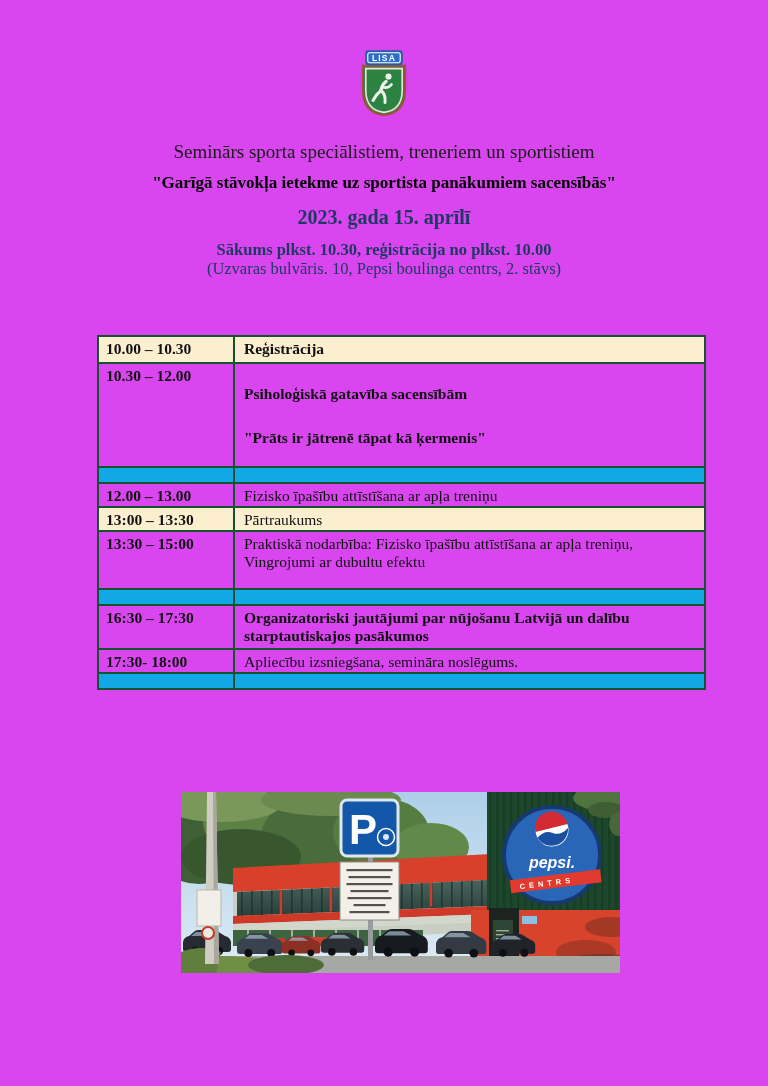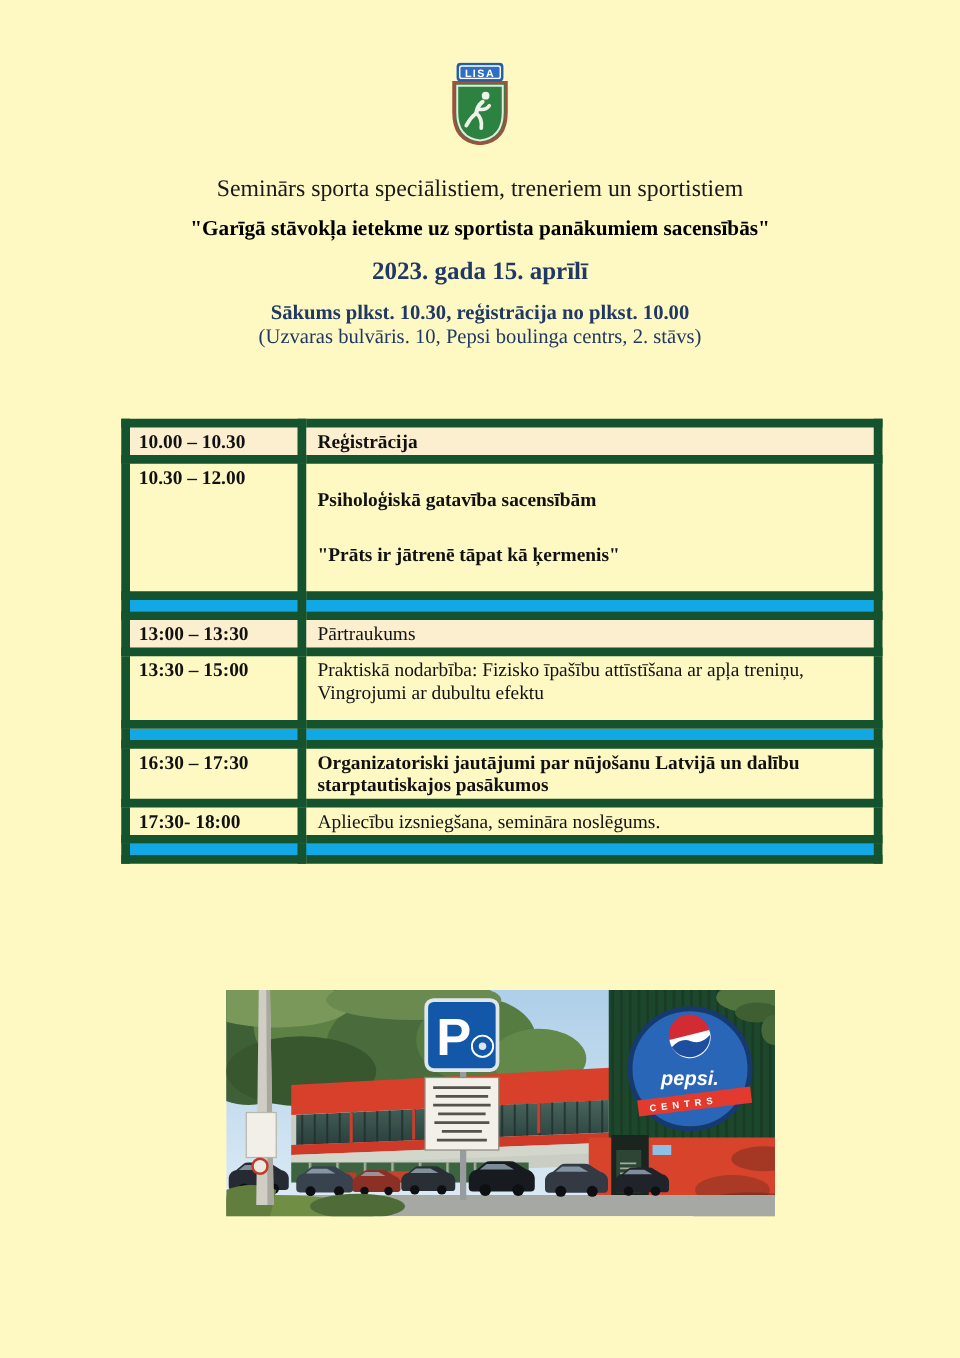--- a/index.html
+++ b/index.html
@@ -1,29 +1,29 @@
 <!DOCTYPE html>
 <html><head>
 <meta charset="utf-8">
 <style>
   html,body{margin:0;padding:0;background:#ffffff;}
-  #page{position:relative;width:768px;height:1086px;background:#fef9c3;overflow:hidden;
+  #page{position:relative;width:768px;height:1086px;background:#d946ef;overflow:hidden;
         font-family:"Liberation Serif", serif;color:#111;}
   .center-line{position:absolute;left:0;width:768px;text-align:center;white-space:nowrap;}
   .t-seminar{top:141px;font-size:19px;color:#1a1a1a;}
   .t-topic{top:173px;font-size:17px;font-weight:bold;color:#000;}
   .t-date{top:206px;font-size:20px;font-weight:bold;color:#1F3864;}
   .t-start{top:240px;font-size:16.5px;font-weight:bold;color:#1F3864;}
   .t-venue{top:259px;font-size:16.5px;font-weight:normal;color:#1F3864;}
 
   #logo{position:absolute;left:361px;top:50px;width:46px;height:66px;}
 
   table.schedule{position:absolute;left:97px;top:335px;width:609px;border-collapse:collapse;
         table-layout:fixed;font-size:15.5px;line-height:18px;}
-  table.schedule td{border:7px solid #14532d;vertical-align:top;overflow:hidden;}
+  table.schedule td{border:2px solid #14532d;vertical-align:top;overflow:hidden;}
   td.time{width:125px;font-weight:bold;font-size:15.5px;padding:3px 2px 1px 7px;}
   td.act{padding:3px 4px 1px 9px;white-space:pre-line;}
   tr.beige td{background:#FCEFD0;}
   tr.blue td{background:#12A8E6;}
   tr.boldrow td.act{font-weight:bold;}
   tr.h27{height:27px;} tr.h61{height:61px;} tr.h24{height:24px;} tr.h23{height:23px;}
   tr.h54{height:58px;} tr.h57{height:57px;} tr.h44{height:44px;} tr.hdiv{height:16px;}
   .p2{margin-top:8px;}
 
   #photo{position:absolute;left:181px;top:792px;width:439px;height:181px;}
@@ -68,20 +68,24 @@
       <tr class="boldrow h61">
         <td class="time">10.30 – 12.00</td>
         <td class="act">
           <div>Psiholoģiskā gatavība sacensībām</div>
           <div class="p2">"Prāts ir jātrenē tāpat kā ķermenis"</div>
         </td>
       </tr>
       <tr class="blue hdiv">
         <td class="time"></td>
         <td class="act"></td>
+      </tr>
+      <tr class="h24">
+        <td class="time">12.00 – 13.00</td>
+        <td class="act">Fizisko īpašību attīstīšana ar apļa treniņu</td>
       </tr>
       <tr class="beige h23">
         <td class="time">13:00 – 13:30</td>
         <td class="act">Pārtraukums</td>
       </tr>
       <tr class="h54">
         <td class="time">13:30 – 15:00</td>
         <td class="act">Praktiskā nodarbība: Fizisko īpašību attīstīšana ar apļa treniņu,
 Vingrojumi ar dubultu efektu</td>
       </tr>

